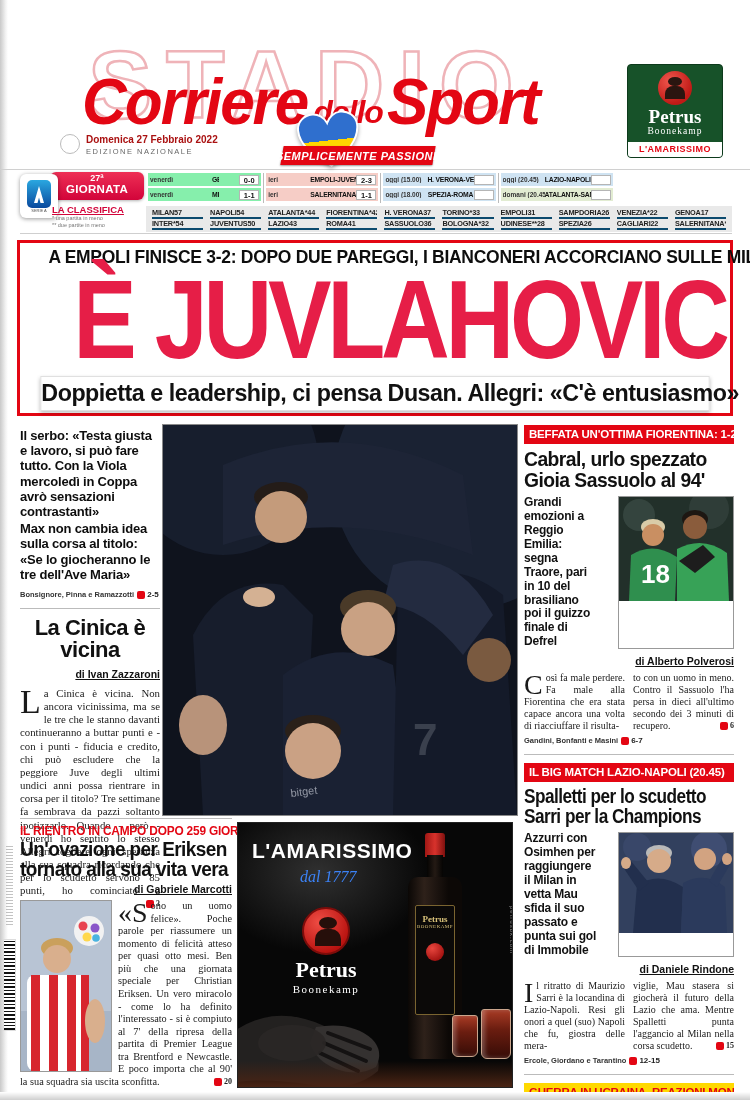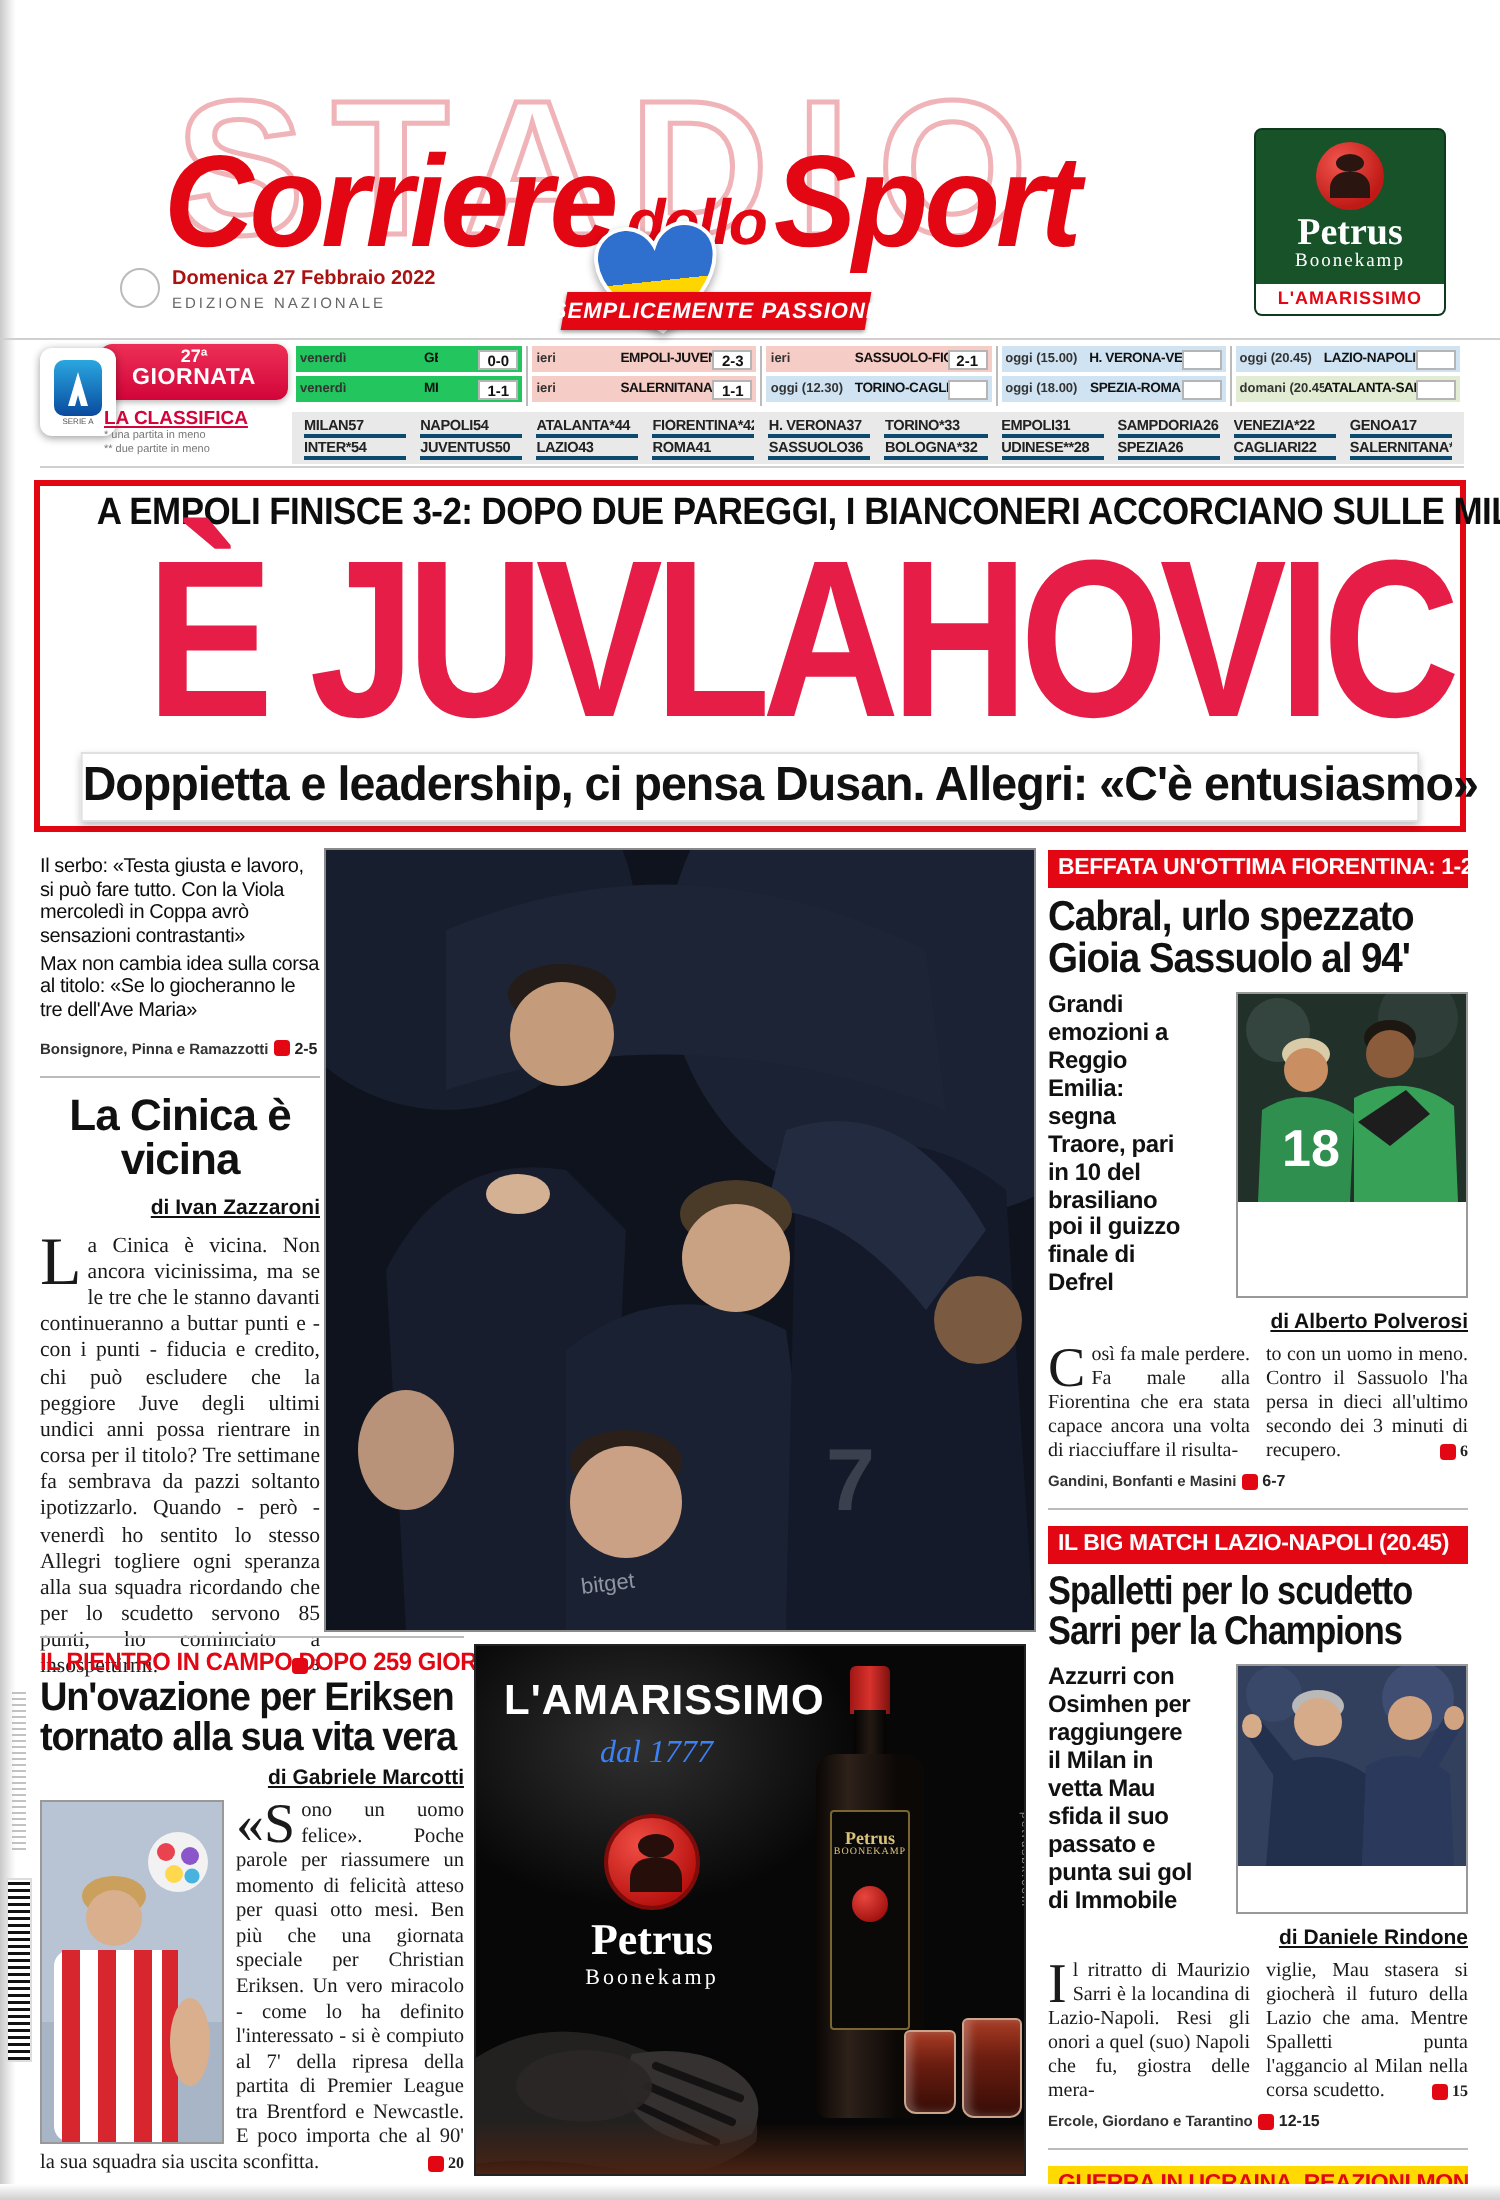--- a/index.html
+++ b/index.html
@@ -54,21 +54,21 @@
   .round-badge .r1 { font-size:9px; font-weight:700; line-height:1; }
   .round-badge .r2 { font-size:11.5px; font-weight:900; line-height:1.1; letter-spacing:.3px; }
   .classifica { position:absolute; left:32px; top:32px; width:92px; }
   .classifica .cl { color:#d2043a; font-weight:900; font-size:9.5px; text-decoration:underline; white-space:nowrap; }
   .classifica .note { font-size:5.5px; color:#777; line-height:1.3; white-space:nowrap; }
   .fixtures { position:absolute; left:126px; top:1px; width:586px; height:30px;
     display:grid; grid-template-columns:repeat(5,1fr); column-gap:0; }
   .fxgroup { display:flex; flex-direction:column; row-gap:2px; padding:0 2px; }
   .fxgroup + .fxgroup { border-left:1px solid #bbb; }
   .fx { display:grid; grid-template-columns:42px 1fr 20px; align-items:center; height:13px; padding:0 2px; overflow:hidden; }
-  .fx.green { background:#22c55e;gap:20px; } .fx.pink { background:#f6cdc6; } .fx.blue { background:#cfe3f2; } .fx.green2 { background:#e2ecd2; }
+  .fx.green { background:#86efac;gap:20px; } .fx.pink { background:#f6cdc6; } .fx.blue { background:#cfe3f2; } .fx.green2 { background:#e2ecd2; }
   .fx-day { font-size:6.5px; font-weight:700; color:#333; white-space:nowrap; overflow:hidden; }
   .fx-match { font-size:6.8px; font-weight:800; text-align:center; white-space:nowrap; overflow:hidden; letter-spacing:-.2px; }
   .fx-score { font-size:7.5px; font-weight:800; background:#fff; border:1px solid #b5b5b5; height:10px; line-height:9px; text-align:center; }
   .standings { position:absolute; left:126px; top:34px; width:586px; height:26px; background:#e9e9e9;
     display:grid; grid-template-columns:repeat(10,1fr); grid-template-rows:1fr 1fr; grid-auto-flow:column;
     gap:1px 7px; padding:2px 6px; }
   .st { display:flex; justify-content:flex-start; align-items:flex-end; border-bottom:2px solid #0c4a6e;
     font-size:7.3px; font-weight:800; color:#222; white-space:nowrap; overflow:hidden; letter-spacing:-.2px; }
 
   
@@ -80,21 +80,21 @@
   .subhead { margin:4px 10px 0; background:#fff; border:1px solid #e0e0e0; box-shadow:0 2px 4px rgba(0,0,0,.25);
     text-align:center; font-size:24px; font-weight:800; letter-spacing:-.5px; padding:2px 0 3px;
     transform:scaleX(.97); white-space:nowrap; }
 
   
   .main-photo { position:absolute; left:162px; top:424px; width:356px; height:392px; border:1px solid #8a8a8a; background:#10141f; }
   .main-photo svg { display:block; }
 
   
   .leftcol { position:absolute; left:20px; top:428px; width:140px; }
-  .quote { font-size:10px; font-weight:400; line-height:1.17; letter-spacing:-.2px; color:#0d0d0d; }
+  .quote { font-size:13px; font-weight:700; line-height:1.17; letter-spacing:-.2px; color:#0d0d0d; }
   .quote + .quote { margin-top:2px; }
   .mini-byline { margin-top:8px; font-size:7.5px; font-weight:700; color:#333; display:flex; align-items:center; gap:3px; white-space:nowrap; }
   .pgref { display:inline-flex; align-items:center; gap:2px; font-size:8px; font-weight:900; color:#222; }
   .pgref .sq { display:inline-block; width:8px; height:8px; background:#e30613; border-radius:2px; }
   .divider { border-top:1px solid #bbb; margin:9px 0 8px; }
   .cinica-title { text-align:center; font-size:22px; font-weight:900; line-height:1.02; letter-spacing:-.5px; }
   .author { text-align:right; font-size:10.5px; font-weight:800; text-decoration:underline; margin:6px 0 7px; }
   .serif-body { font-family:"Liberation Serif","DejaVu Serif",serif; font-size:10.8px; line-height:1.22;
     text-align:justify; color:#1a1a1a; }
   .dropcap { float:left; font-family:"Liberation Serif",serif; font-size:34px; line-height:.78; padding:2px 3px 0 0; font-weight:400; }
@@ -253,32 +253,20 @@
             <span class="fx-match">EMPOLI-JUVENTUS</span>
             <span class="fx-score">2-3</span>
           </div>
         <div class="fx pink">
             <span class="fx-day">ieri</span>
             <span class="fx-match">SALERNITANA-BOLOGNA</span>
             <span class="fx-score">1-1</span>
           </div>
       </div>
       <div class="fxgroup">
-        <div class="fx pink">
-            <span class="fx-day">ieri</span>
-            <span class="fx-match">SASSUOLO-FIORENTINA</span>
-            <span class="fx-score">2-1</span>
-          </div>
-        <div class="fx blue">
-            <span class="fx-day">oggi (12.30)</span>
-            <span class="fx-match">TORINO-CAGLIARI</span>
-            <span class="fx-score"></span>
-          </div>
-      </div>
-      <div class="fxgroup">
         <div class="fx blue">
             <span class="fx-day">oggi (15.00)</span>
             <span class="fx-match">H. VERONA-VENEZIA</span>
             <span class="fx-score"></span>
           </div>
         <div class="fx blue">
             <span class="fx-day">oggi (18.00)</span>
             <span class="fx-match">SPEZIA-ROMA</span>
             <span class="fx-score"></span>
           </div>

